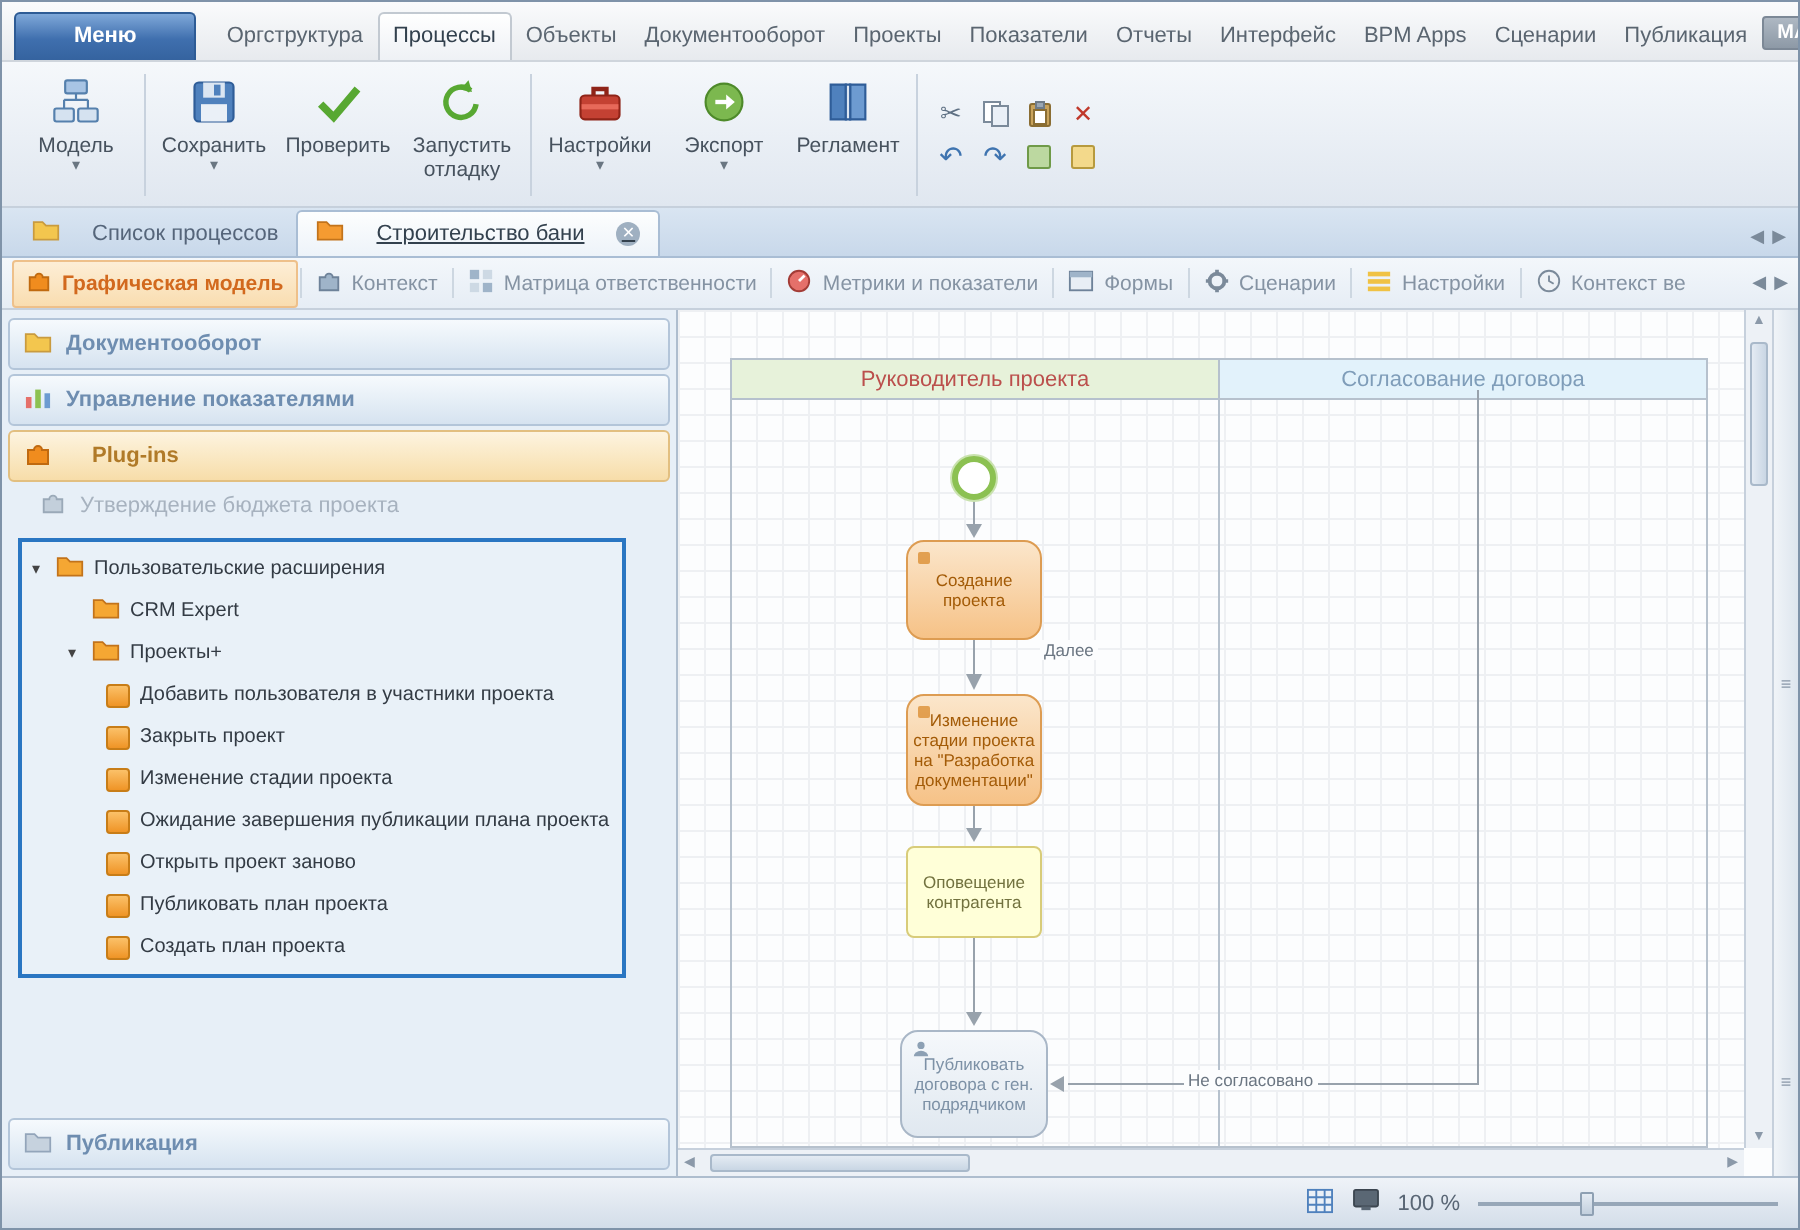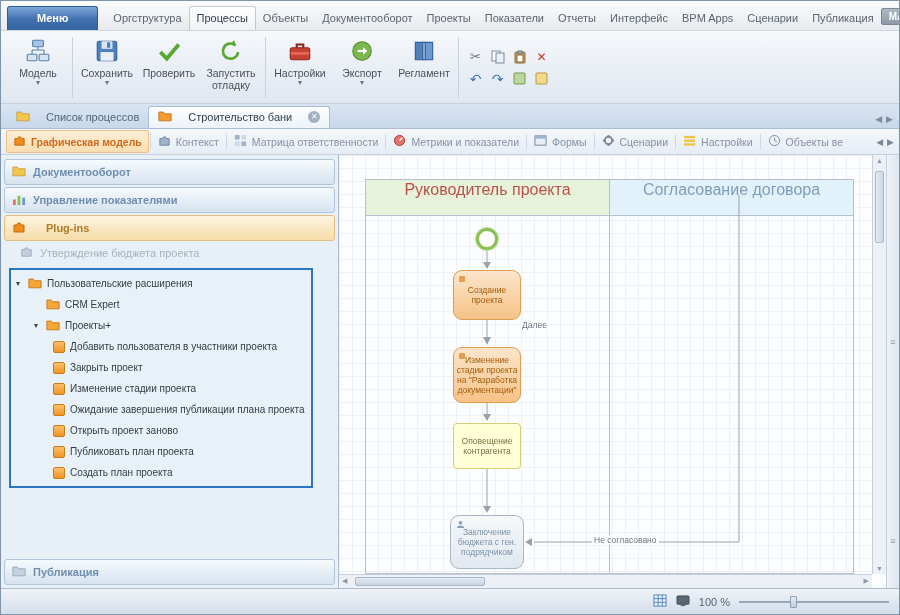--- a/index.html
+++ b/index.html
@@ -33,21 +33,21 @@
   .sico { width:19px; height:19px; display:flex; align-items:center; justify-content:center;
     font-size:13px; border-radius:2px; }
   .sico.cut { color:#5f7184; } .sico.del { color:#c0392b; font-weight:bold; font-size:12px; }
   .sico.und, .sico.red2 { color:#3f74b0; font-size:14px; }
 
   
   .doc-tabs { height:25px; background:linear-gradient(#d9e5f2,#c8d8ea); border-bottom:1px solid #a9bdd4;
     display:flex; align-items:flex-end; padding:3px 6px 0; }
   .dtab { display:flex; align-items:center; gap:16px; padding:3px 9px 4px; color:#55657a; white-space:nowrap; }
   .dtab.active { background:linear-gradient(#fdfefe,#edf3f9); border:1px solid #a9bdd4; border-bottom:none;
-    border-radius:3px 3px 0 0; color:#33414e; }
+    border-radius:3px 3px 0 0; color:#33414e;text-decoration:underline; }
   .tab-close { width:12px; height:12px; border-radius:50%; background:#9fb0c1; color:#fff; font-size:8px;
     line-height:12px; text-align:center; }
   .dt-nav { margin-left:auto; display:flex; gap:4px; color:#7b8a9a; font-size:9px; padding-bottom:4px; }
 
   
   .view-toolbar { height:26px; background:linear-gradient(#f3f7fb,#e6edf5); border-bottom:1px solid #c6d0dc;
     display:flex; align-items:center; padding:0 5px; color:#8593a3; font-size:10.5px; overflow:hidden; }
   .vitem { display:flex; align-items:center; gap:5px; padding:3px 6px; white-space:nowrap; border-radius:2px; }
   .vitem.active { color:#d2691e; font-weight:bold; background:linear-gradient(#fdeed6,#f9ddb0); border:1px solid #eec08a; }
   .vsep { width:1px; height:15px; background:#cdd7e1; margin:0 1px; }
@@ -70,21 +70,21 @@
     border:1px solid #c87d17; border-radius:2px; }
   .acc-bottom { margin-top:auto; }
 
   
   .canvas { flex:1; position:relative; background:#fcfdfe; overflow:hidden; }
   .grid { position:absolute; left:0; top:0; right:13px; bottom:14px;
     background-image:linear-gradient(#eef0f3 1px,transparent 1px),linear-gradient(90deg,#eef0f3 1px,transparent 1px);
     background-size:13px 13px; }
   .lane { position:absolute; top:24px; bottom:14px; border:1px solid #b6c1cd; }
   .lane1 { left:26px; width:245px; } .lane2 { left:270px; width:245px; }
-  .lane-h { height:36px; line-height:20px; text-align:center; font-size:16px; border-bottom:1px solid #b6c1cd; }
+  .lane-h { height:20px; line-height:20px; text-align:center; font-size:11px; border-bottom:1px solid #b6c1cd; }
   .lane1 .lane-h { background:#e7f2da; color:#bb4f4c; }
   .lane2 .lane-h { background:#e2f2fb; color:#7f9db9; }
   .connectors { position:absolute; left:0; top:0; }
   .start-event { position:absolute; left:137px; top:73px; width:22px; height:22px; border:3px solid #8cc152;
     border-radius:50%; background:#fff; box-shadow:0 0 0 1px #c9e2ae; }
   .node { position:absolute; font-size:8.5px; line-height:1.2; text-align:center; display:flex;
     align-items:center; justify-content:center; padding:3px 2px; }
   .n-create { left:114px; top:115px; width:68px; height:50px; }
   .n-change { left:114px; top:192px; width:68px; height:56px; }
   .n-notify { left:114px; top:268px; width:68px; height:46px; }
@@ -357,21 +357,21 @@
       <span>Настройки</span>
     </div>
     <div class="vsep"></div>
     <div class="vitem">
       <span>
         <svg width="13" height="13" viewBox="0 0 14 14">
             <circle cx="7" cy="7" r="5.5" fill="#eef2f6" stroke="#7b8a9a"></circle>
             <path d="M7 4 v3 l2.5 1.5" stroke="#7b8a9a" fill="none"></path>
           </svg>
       </span>
-      <span>Объекты ве</span>
+      <span>Контекст ве</span>
     </div>
     <div class="vt-nav">
       <span>◀</span>
       <span>▶</span>
     </div>
   </div>
 
   <div class="main">
 
     <div class="sidebar">
@@ -512,21 +512,21 @@
       <div class="node task-yellow n-notify">
         <span>Оповещение контрагента</span>
       </div>
       <div class="node task-gray n-contract">
         <span class="person-ico">
           <svg width="9" height="9" viewBox="0 0 10 10">
               <circle cx="5" cy="3" r="2" fill="#8ca0b4"></circle>
               <path d="M1 9 a4 3 0 0 1 8 0 z" fill="#8ca0b4"></path>
             </svg>
         </span>
-        <span>Заключение бюджета с ген. подрядчиком</span>
+        <span>Публиковать договора с ген. подрядчиком</span>
       </div>
 
       <span class="edge-label lbl-next">Далее</span>
       <span class="edge-label lbl-na">Не согласовано</span>
 
       <div class="vscroll">
         <span class="arr a-up">▲</span>
         <span class="thumb"></span>
         <span class="arr a-dn">▼</span>
       </div>

